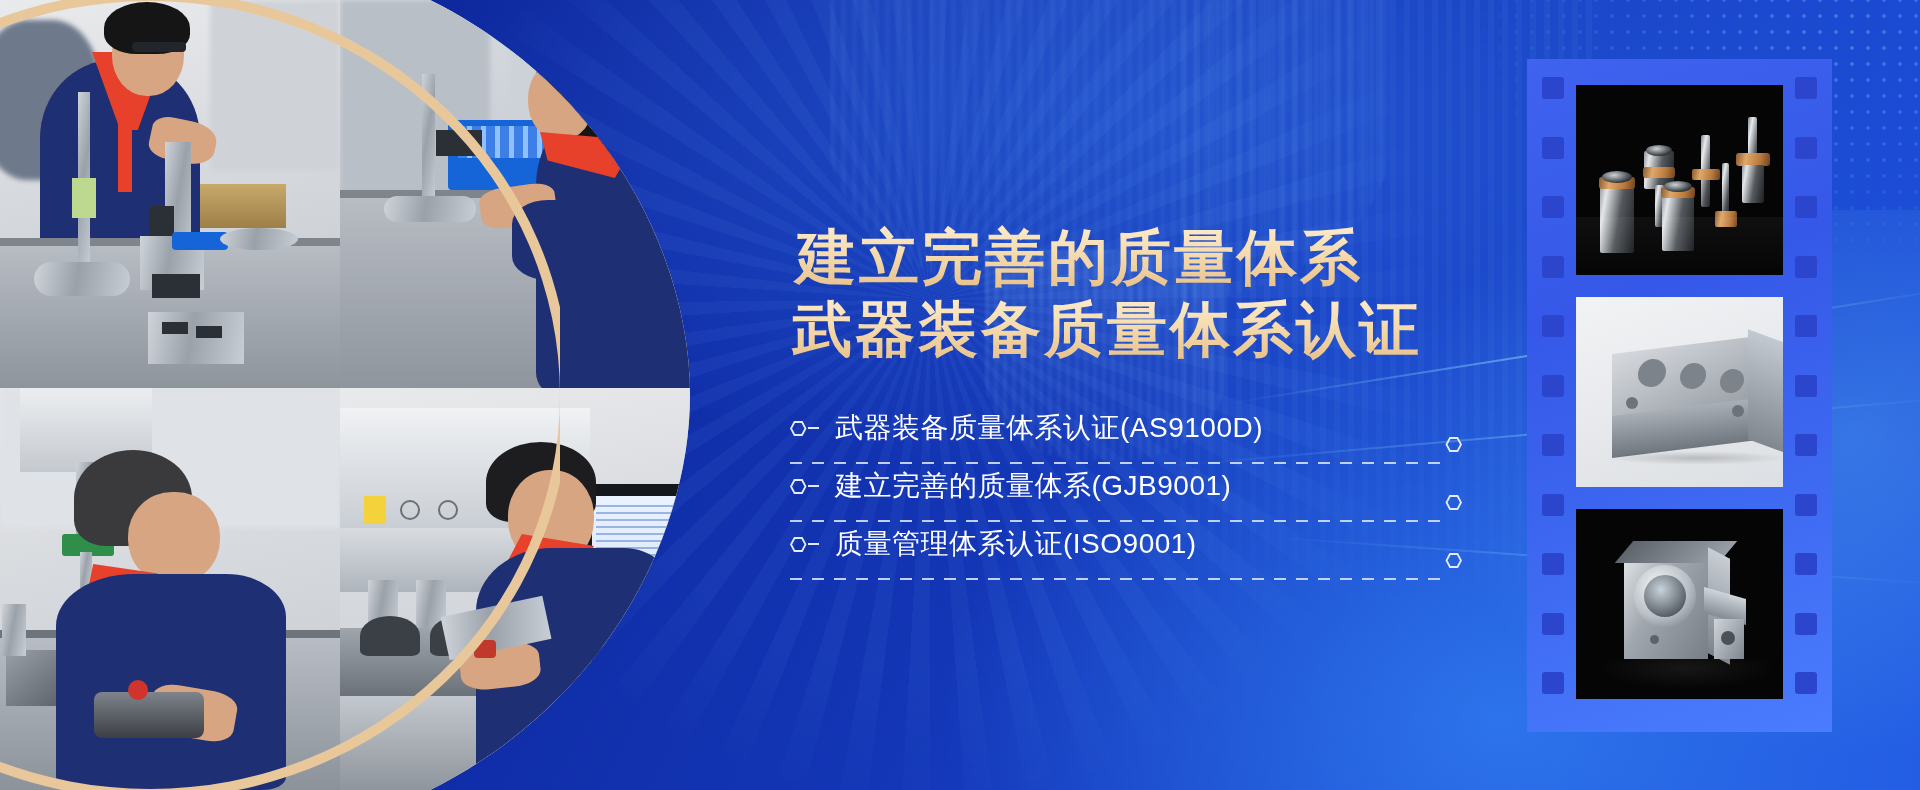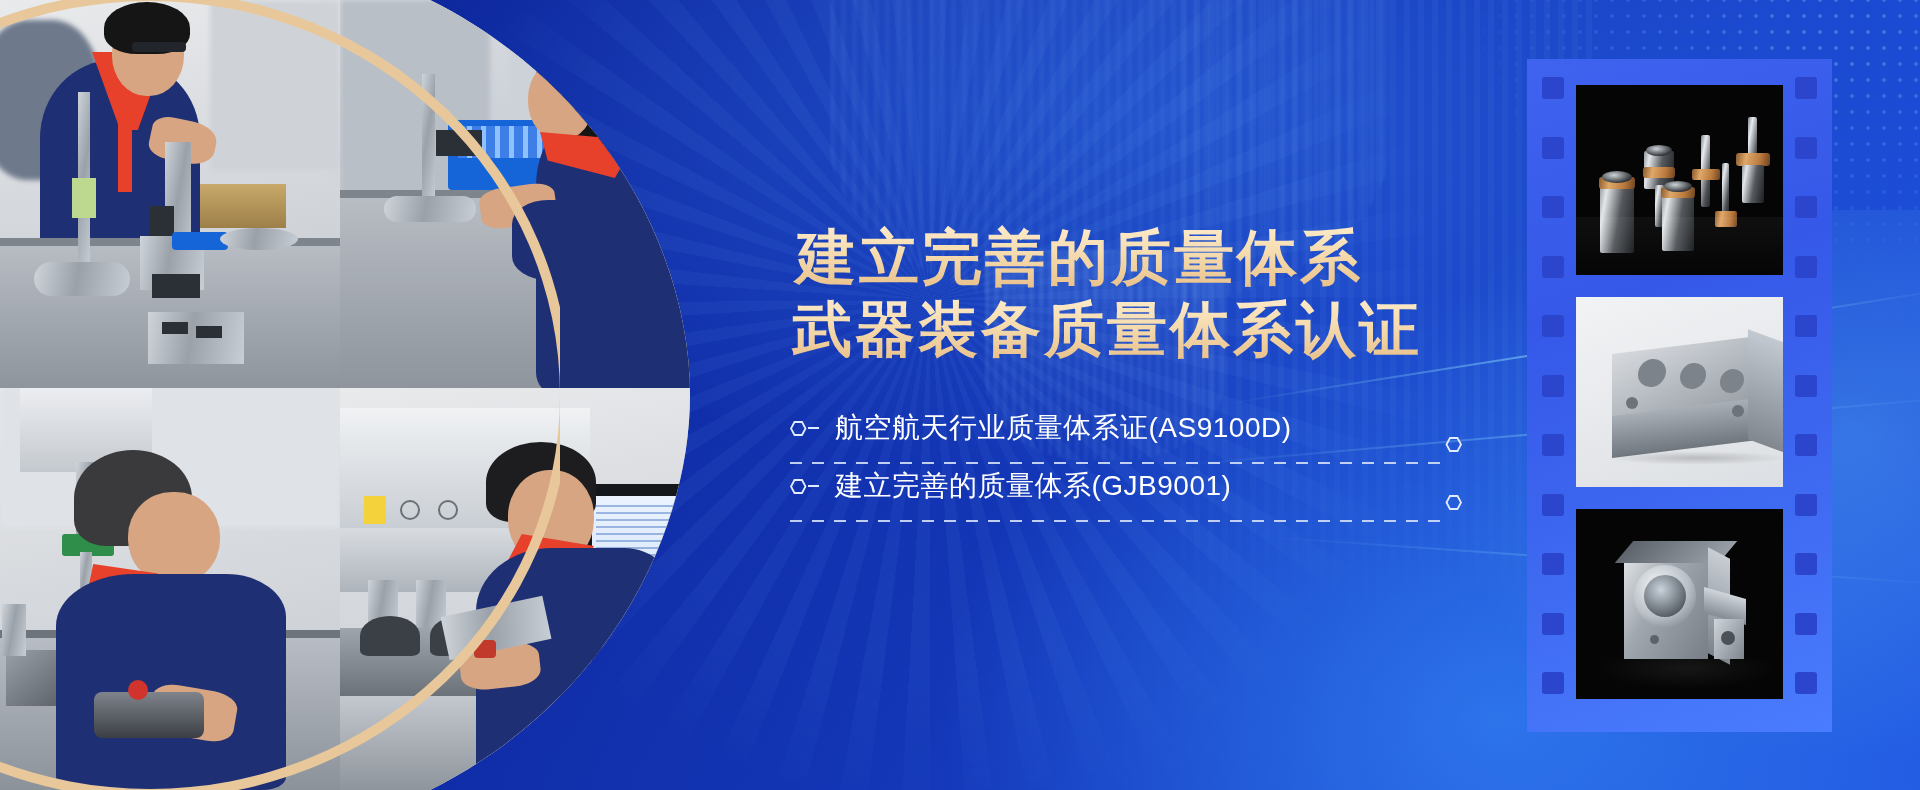--- a/index.html
+++ b/index.html
@@ -334,21 +334,21 @@
     <div class="certs">
 
       <div class="cert-row">
         <div class="cert-inner">
           <span class="hex">
             <svg width="17" height="15" viewBox="0 0 17 15">
               <polygon points="4.5,1 12,1 15.5,7.5 12,14 4.5,14 1,7.5" fill="none" stroke="#e3ecff" stroke-width="1.8"></polygon>
             </svg>
           </span>
           <span class="dash-right"></span>
-          <span class="cert-label">航空航天行业质量体系证(AS9100D)</span>
+          <span class="cert-label">武器装备质量体系认证(AS9100D)</span>
         </div>
         <div class="cert-divider"></div>
         <span class="cert-end">
           <svg width="17" height="15" viewBox="0 0 17 15">
             <polygon points="5,1 12.5,1 16,7.5 12.5,14 5,14 1.5,7.5" fill="none" stroke="#e3ecff" stroke-width="1.8"></polygon>
           </svg>
         </span>
       </div>
 
       <div class="cert-row">
@@ -362,20 +362,37 @@
           <span class="cert-label">建立完善的质量体系(GJB9001)</span>
         </div>
         <div class="cert-divider"></div>
         <span class="cert-end">
           <svg width="17" height="15" viewBox="0 0 17 15">
             <polygon points="5,1 12.5,1 16,7.5 12.5,14 5,14 1.5,7.5" fill="none" stroke="#e3ecff" stroke-width="1.8"></polygon>
           </svg>
         </span>
       </div>
 
+      <div class="cert-row">
+        <div class="cert-inner">
+          <span class="hex">
+            <svg width="17" height="15" viewBox="0 0 17 15">
+              <polygon points="4.5,1 12,1 15.5,7.5 12,14 4.5,14 1,7.5" fill="none" stroke="#e3ecff" stroke-width="1.8"></polygon>
+            </svg>
+          </span>
+          <span class="dash-right"></span>
+          <span class="cert-label">质量管理体系认证(ISO9001)</span>
+        </div>
+        <div class="cert-divider"></div>
+        <span class="cert-end">
+          <svg width="17" height="15" viewBox="0 0 17 15">
+            <polygon points="5,1 12.5,1 16,7.5 12.5,14 5,14 1.5,7.5" fill="none" stroke="#e3ecff" stroke-width="1.8"></polygon>
+          </svg>
+        </span>
+      </div>
 
     </div>
   </div>
 
   <div class="filmstrip">
     <div class="perf left">
       <i></i>
         <i></i>
         <i></i>
         <i></i>

